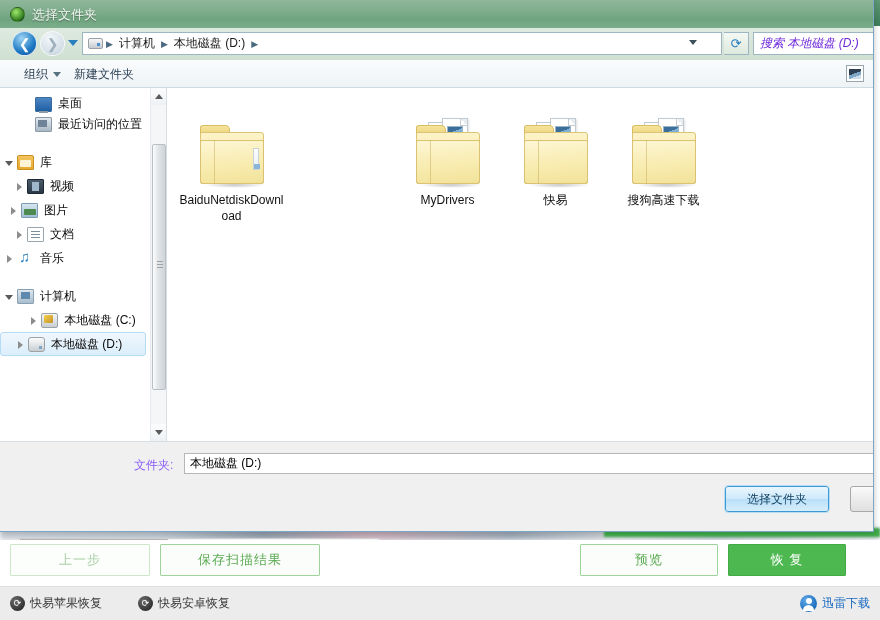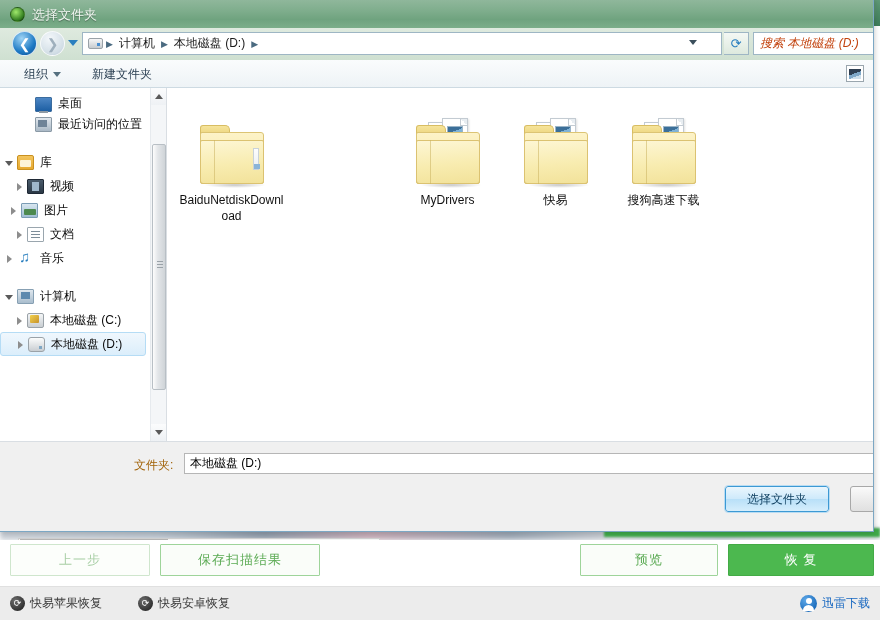--- a/index.html
+++ b/index.html
@@ -148,21 +148,21 @@
     background:linear-gradient(180deg,#f4f8f4,#dde9de); border:1px solid #9eb6c4;
     border-left:none; display:flex; align-items:center; justify-content:center;
     color:#2a7fbf; font-size:13px; cursor:pointer;
   }
   #searchbox {
     position:absolute; left:753px; top:4px; width:121px; height:23px;
     background:#fff; border:1px solid #9eb6c4; display:flex; align-items:center;
     overflow:hidden;
   }
   #search-ph {
-    margin-left:6px; font-size:12px; color:#c2410c; font-style:italic; white-space:nowrap;
+    margin-left:6px; font-size:12px; color:#6d28d9; font-style:italic; white-space:nowrap;
   }
 
   
   #toolbar {
     position:absolute; left:0; top:60px; width:874px; height:28px;
     background:linear-gradient(180deg,#fafcfd,#eef3f6);
     border-bottom:1px solid #cddae2;
   }
   .tbitem {
     position:absolute; top:6px; font-size:12px; color:#2a3f52; cursor:pointer;
@@ -315,21 +315,21 @@
     border-left:1px solid #c3cbd2; border-bottom:1px solid #c3cbd2;
   }
   .flabel { font-size:12px; color:#101010; line-height:16px; word-wrap:break-word; }
 
   
   #dlg-foot {
     position:absolute; left:0; top:441px; width:874px; height:91px;
     background:#f0f0f0; border-top:1px solid #d9dee3;
   }
   #foldername-label {
-    position:absolute; left:134px; top:15px; font-size:12px; color:#a16207;
+    position:absolute; left:134px; top:15px; font-size:12px; color:#8b5cf6;
   }
   #foldername-input {
     position:absolute; left:184px; top:11px; width:690px; height:21px;
     background:#fff; border:1px solid #b6b6b6; border-right:none;
     display:flex; align-items:center; padding-left:5px; font-size:12px; color:#000;
   }
   .dlgbtn {
     position:absolute; top:44px; height:26px; font-size:12px;
     display:flex; align-items:center; justify-content:center; cursor:pointer;
     border-radius:3px;
@@ -359,21 +359,21 @@
 
   <div id="bg-strip"></div>
   <div id="bg-greenbar"></div>
   <div id="bg-hscroll"></div>
   <div id="bg-hscroll-thumb"></div>
 
   <div id="app-actionbar">
     <div class="gbtn disabled" style="left:10px; top:4px; width:140px;">上一步</div>
     <div class="gbtn" style="left:160px; top:4px; width:160px;">保存扫描结果</div>
     <div class="gbtn" style="left:580px; top:4px; width:138px;">预览</div>
-    <div class="gbtn primary" style="left:728px; top:4px; width:146px;">恢 复</div>
+    <div class="gbtn primary" style="left:728px; top:4px; width:118px;">恢 复</div>
   </div>
 
   <div id="app-footer">
     <div class="footlink" style="left:10px">
       <span class="circicon">⟳</span>
       <span>快易苹果恢复</span>
     </div>
     <div class="footlink" style="left:138px">
       <span class="circicon">⟳</span>
       <span>快易安卓恢复</span>
@@ -412,21 +412,21 @@
     <div id="searchbox">
       <span id="search-ph">搜索 本地磁盘 (D:)</span>
     </div>
   </div>
 
   <div id="toolbar">
     <div class="tbitem" style="left:24px">
       <span>组织</span>
       <span class="tbcaret"></span>
     </div>
-    <div class="tbitem" style="left:92px">
+    <div class="tbitem" style="left:74px">
       <span>新建文件夹</span>
     </div>
     <div id="tb-viewicon">
         <i></i>
       </div>
   </div>
 
   <div id="nav-pane">
     <div id="nav-inner">
         <div class="treerow" style="padding-left: 22px; align-items: flex-end;">
@@ -464,21 +464,21 @@
           <span class="twisty closed"></span>
           <span class="ticon i-music"></span>
           <span>音乐</span>
         </div>
         <div class="treespacer"></div>
         <div class="treerow" style="padding-left: 4px;">
           <span class="twisty open"></span>
           <span class="ticon i-computer"></span>
           <span>计算机</span>
         </div>
-        <div class="treerow" style="padding-left: 14px;">
+        <div class="treerow" style="padding-left: 14px; justify-content: center;">
           <span class="twisty closed"></span>
           <span class="ticon i-drivec"></span>
           <span>本地磁盘 (C:)</span>
         </div>
         <div class="treerow sel" style="padding-left: 14px;">
           <span class="twisty closed"></span>
           <span class="ticon i-drive"></span>
           <span>本地磁盘 (D:)</span>
         </div>
       </div>

